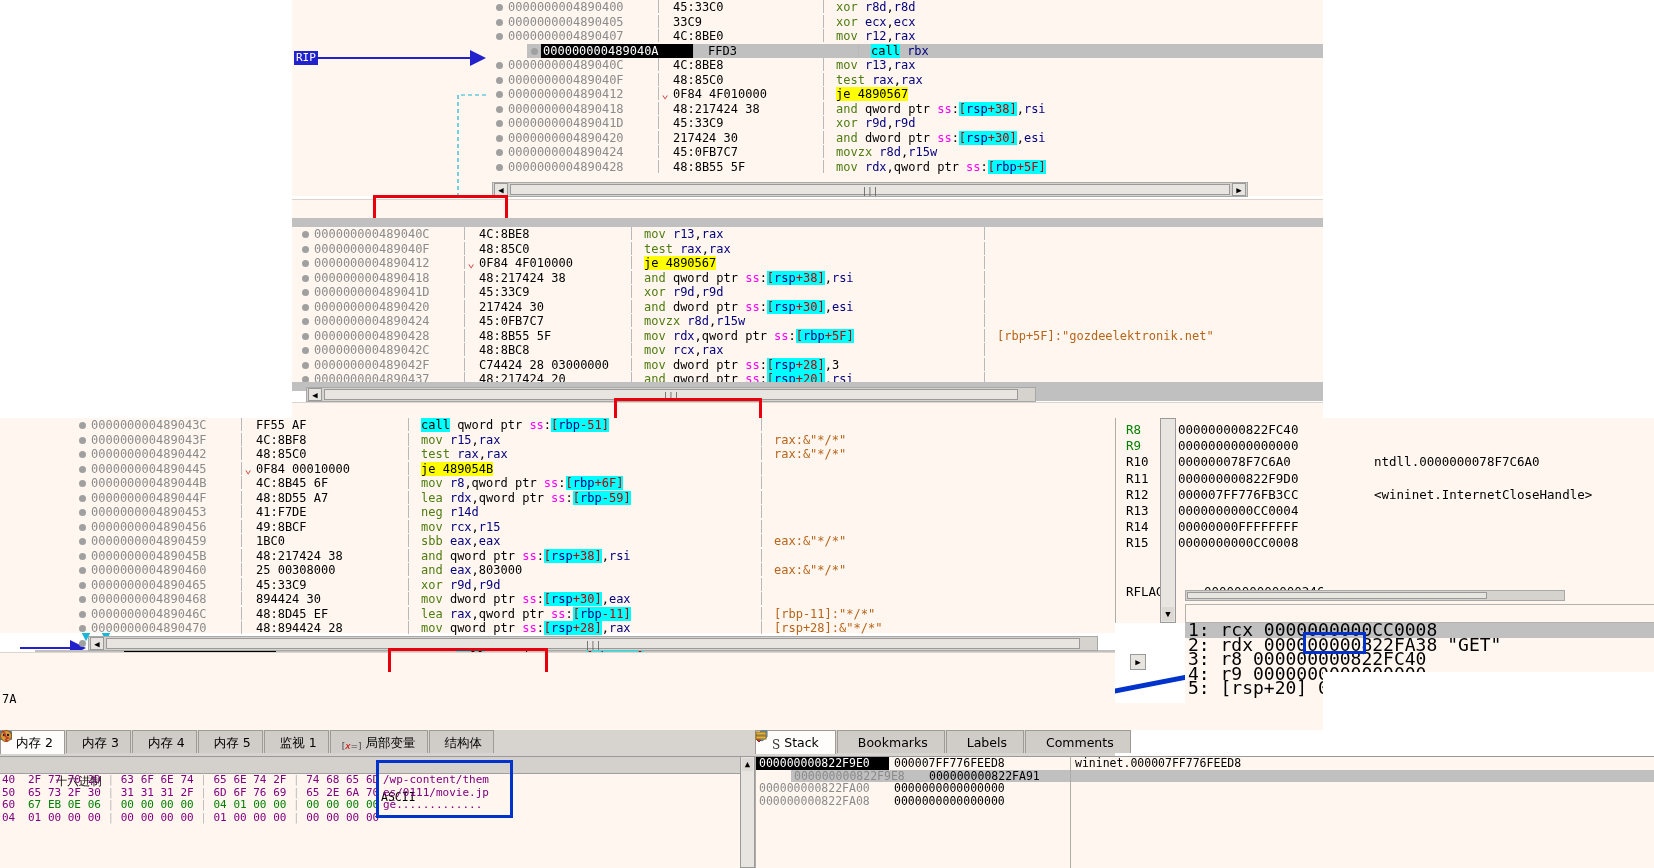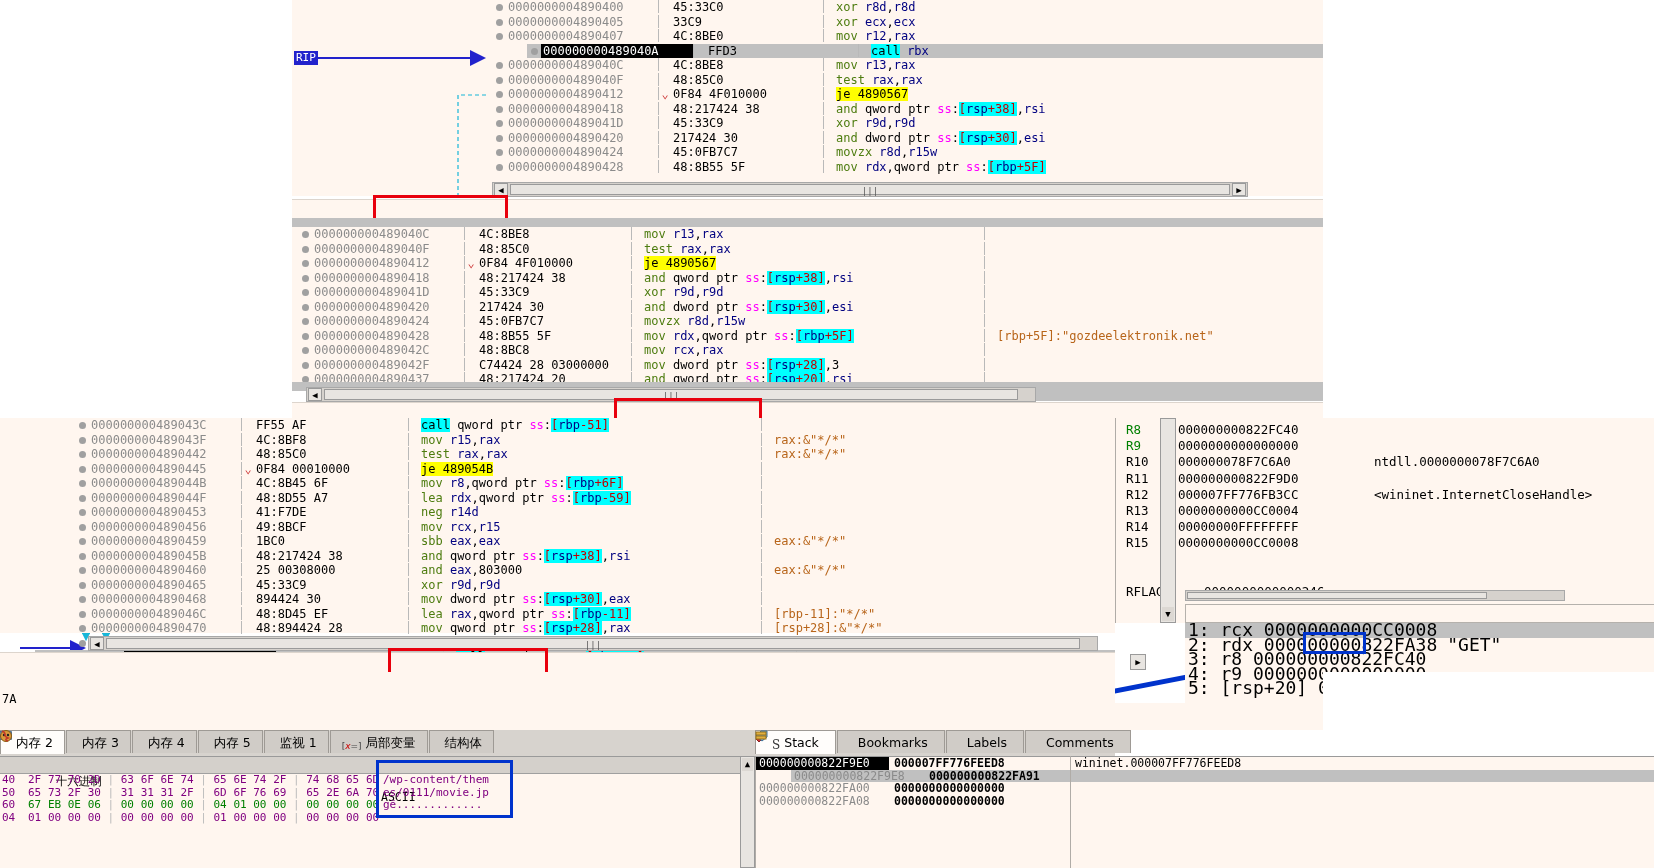--- a/index.html
+++ b/index.html
@@ -44,21 +44,21 @@
   .rrow{height:16.2px;line-height:16.2px;white-space:pre;font-size:12.5px;}
   .rname{display:inline-block;width:52px;padding-left:10px;}
   .rname.grn{color:#008000;}
   .rval{display:inline-block;width:150px;}
   .rval.red{color:#ff0000;}
   .rcmt{color:#000;}
   
   .srow{height:12.6px;line-height:12.6px;white-space:pre;font-size:11.5px;}
   .saddr{display:inline-block;width:130px;padding-left:3px;color:#8b8b8b;}
   .saddr.hl{background:#000;color:#fff;}
-  .sval{display:inline-block;width:165px;padding-left:5px;color:#000;font-weight:bold;}
+  .sval{display:inline-block;width:165px;padding-left:5px;color:#000;}
   
   .hrow{height:12.6px;line-height:12.6px;white-space:pre;font-size:11px;}
   .haddr{color:#800080;}
   .hbytes{color:#800080;}
   .hbytes.g{color:#008000;}
   .hascii{color:#800080;}
   .callconv{height:17px;line-height:17px;font-size:13px;white-space:pre;background:#fff6ef;border:1px solid #b5b1ac;box-sizing:border-box;}
   .argrow{height:14.6px;line-height:14.6px;white-space:pre;font-size:18px;padding-left:3px;}
   .argrow.sel{background:#c0c0c0;}
   svg{position:absolute;top:0;left:0;pointer-events:none;}

